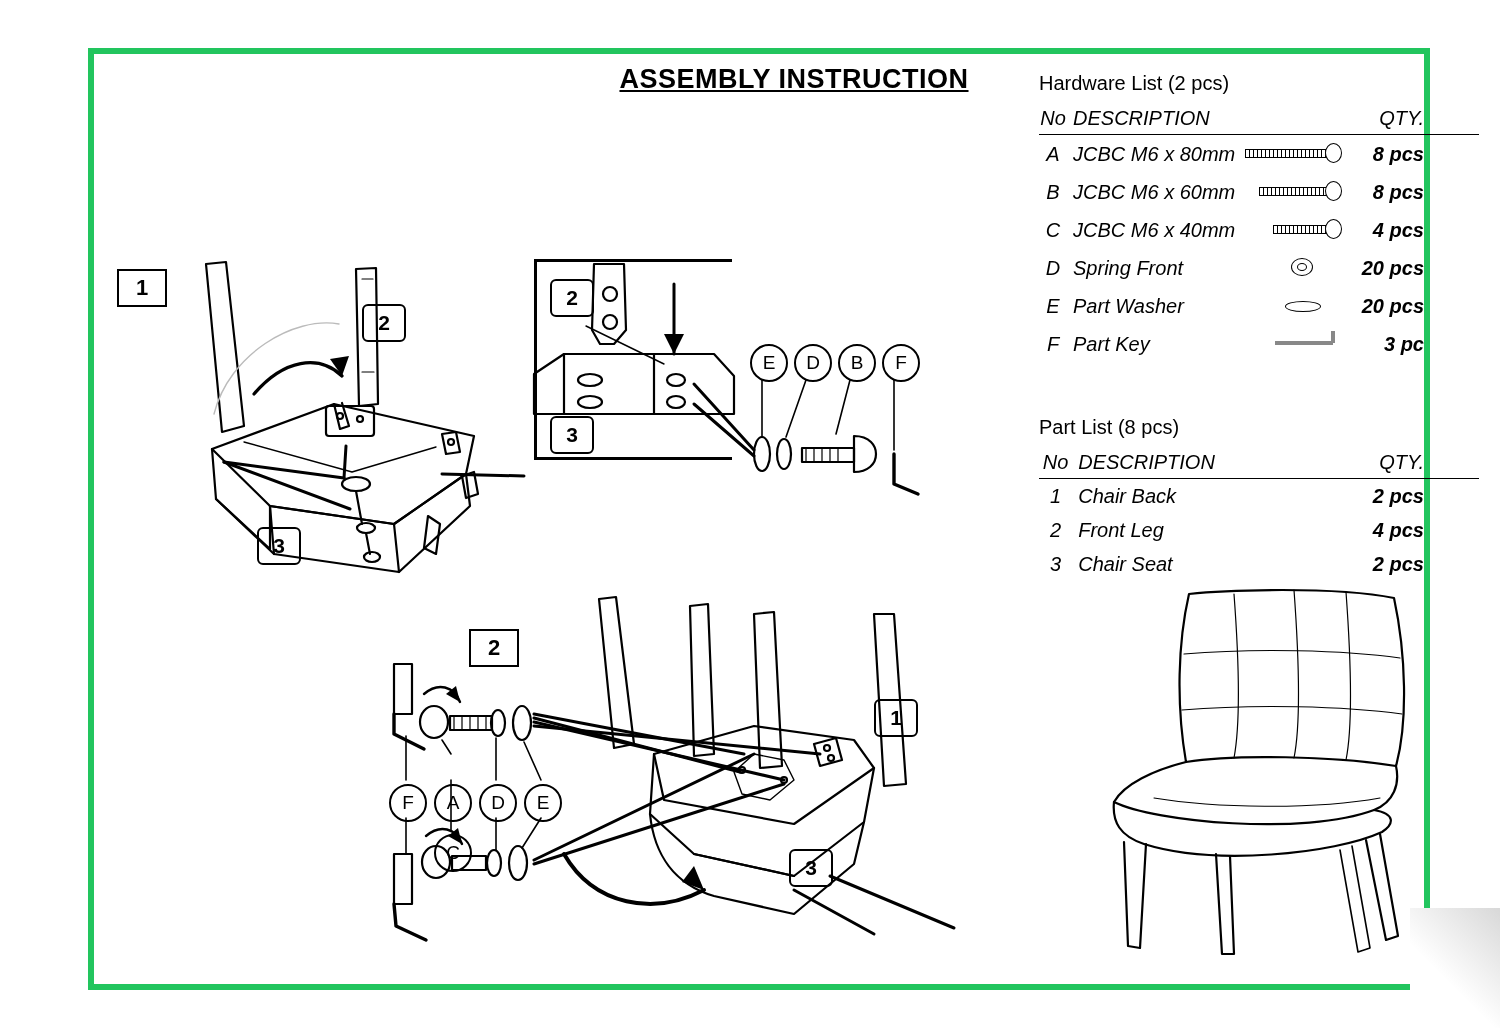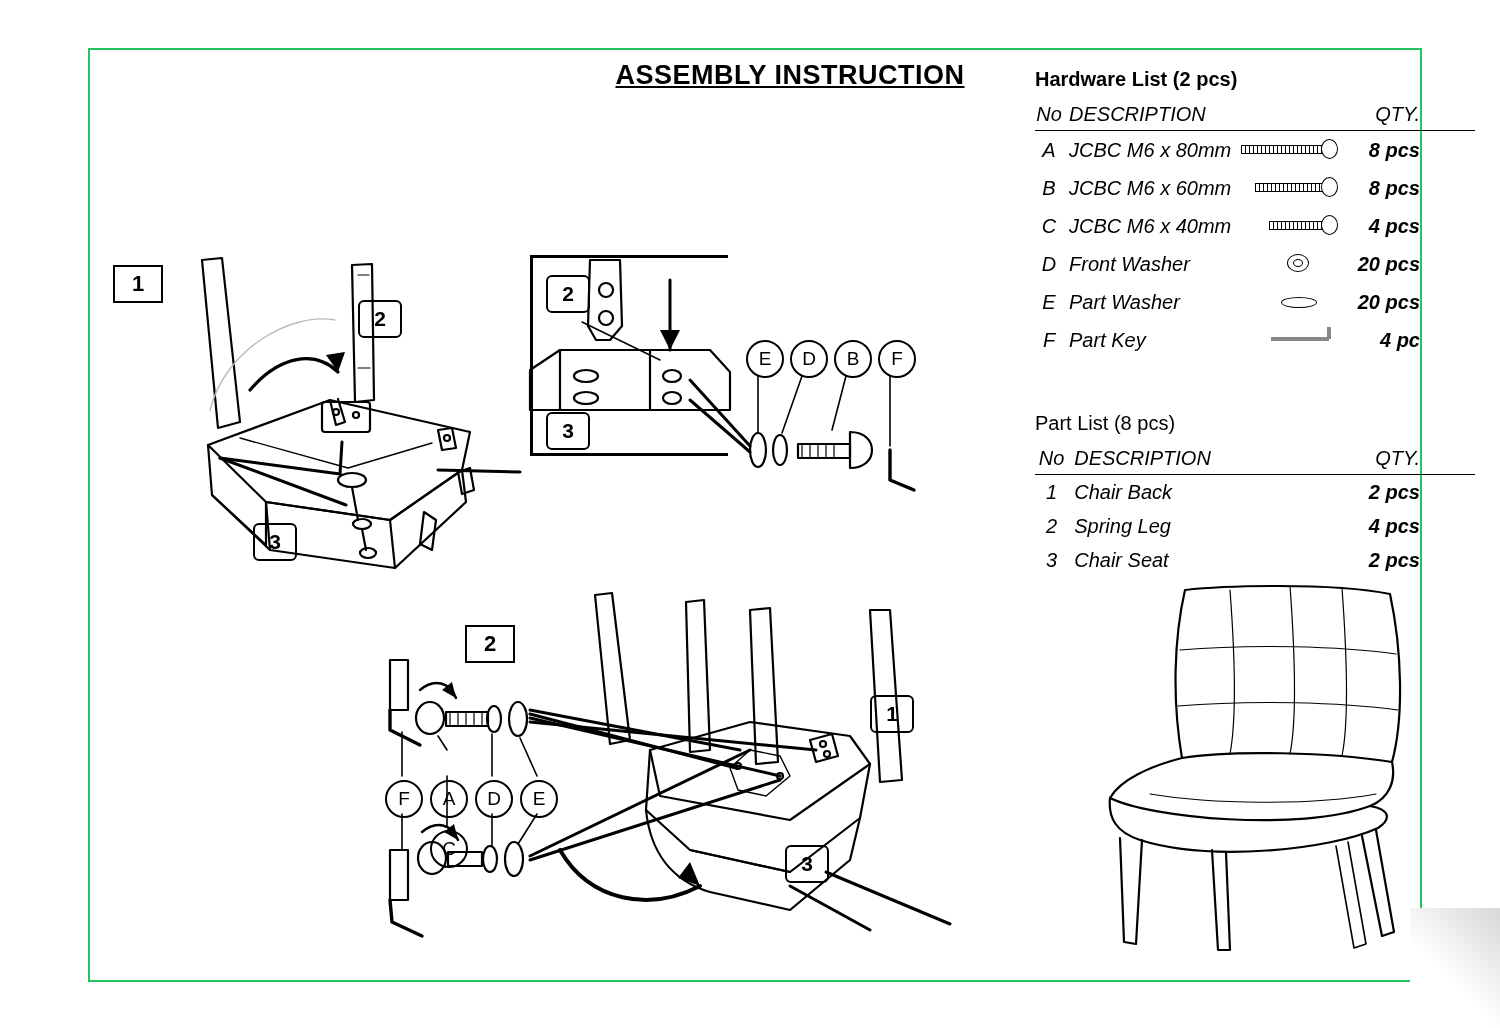--- a/index.html
+++ b/index.html
@@ -8,39 +8,38 @@
     background:#ffffff;
     font-family:"Liberation Sans", sans-serif;
     color:#000;
     position:relative;
     overflow:hidden;
   }
   .sheet{
     position:absolute;
     left:88px; top:48px;
     width:1330px; height:930px;
-    border:2px solid #22c55e;
+    border:6px solid #22c55e;
     background:#fff;
   }
   .page-title{
     position:absolute;
     left:480px; top:10px;
     width:440px;
     text-align:center;
     font-size:27px;
     font-weight:bold;
     letter-spacing:.5px;
     text-decoration:underline;
   }
 
   
   .hw-title{
     position:absolute; left:945px; top:18px;
     font-size:20px;
-    font-weight:bold;
   }
   .pl-title{
     position:absolute; left:945px; top:362px;
     font-size:20px;
   }
   table.list{
     position:absolute;
     border-collapse:collapse;
     font-size:20px;
   }
@@ -177,41 +176,41 @@
     <tr>
       <td class="c-no">C</td>
       <td class="c-desc">JCBC M6 x 40mm</td>
       <td class="c-pic">
         <span class="ico"><span class="bolt-shaft" style="left:28px;width:54px"></span><span class="bolt-head" style="left:80px"></span></span>
       </td>
       <td class="c-qty">4 pcs</td>
     </tr>
     <tr>
       <td class="c-no">D</td>
-      <td class="c-desc">Front Washer</td>
+      <td class="c-desc">Spring Front</td>
       <td class="c-pic">
         <span class="ico"><span class="washer-spring"></span></span>
       </td>
       <td class="c-qty">20 pcs</td>
     </tr>
     <tr>
       <td class="c-no">E</td>
       <td class="c-desc">Part Washer</td>
       <td class="c-pic">
         <span class="ico"><span class="washer-flat"></span></span>
       </td>
       <td class="c-qty">20 pcs</td>
     </tr>
     <tr>
       <td class="c-no">F</td>
       <td class="c-desc">Part Key</td>
       <td class="c-pic">
         <span class="ico"><span class="allen"></span></span>
       </td>
-      <td class="c-qty">4 pc</td>
+      <td class="c-qty">3 pc</td>
     </tr>
   </tbody>
     </table>
 
   <div class="pl-title">Part List (8 pcs)</div>
   <table class="list" id="part-table">
     <tbody>
         <tr class="head">
       <td class="c-no">No</td>
       <td class="c-desc">DESCRIPTION</td>
@@ -219,21 +218,21 @@
       <td class="c-qty">QTY.</td>
     </tr>
     <tr>
       <td class="c-no">1</td>
       <td class="c-desc">Chair Back</td>
       <td class="c-pic"></td>
       <td class="c-qty">2 pcs</td>
     </tr>
     <tr>
       <td class="c-no">2</td>
-      <td class="c-desc">Spring Leg</td>
+      <td class="c-desc">Front Leg</td>
       <td class="c-pic"></td>
       <td class="c-qty">4 pcs</td>
     </tr>
     <tr>
       <td class="c-no">3</td>
       <td class="c-desc">Chair Seat</td>
       <td class="c-pic"></td>
       <td class="c-qty">2 pcs</td>
     </tr>
   </tbody>

